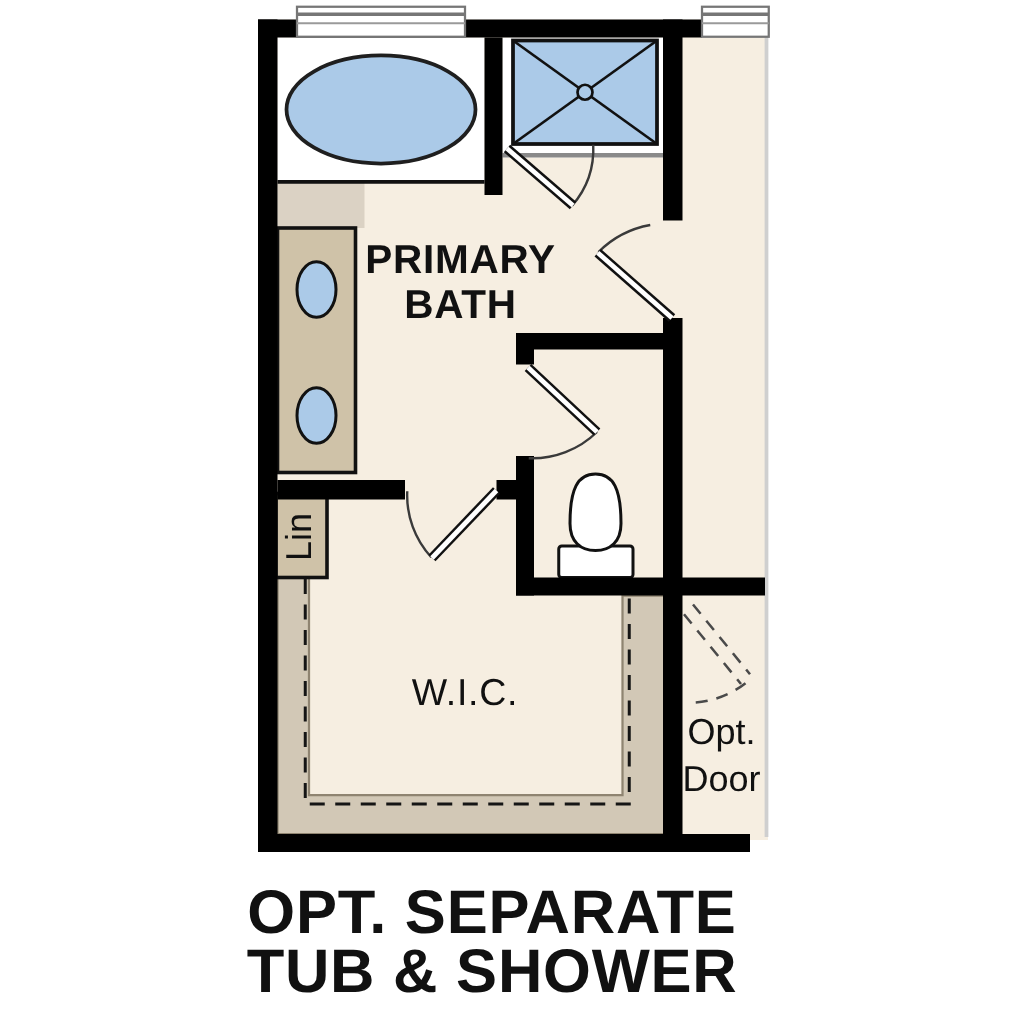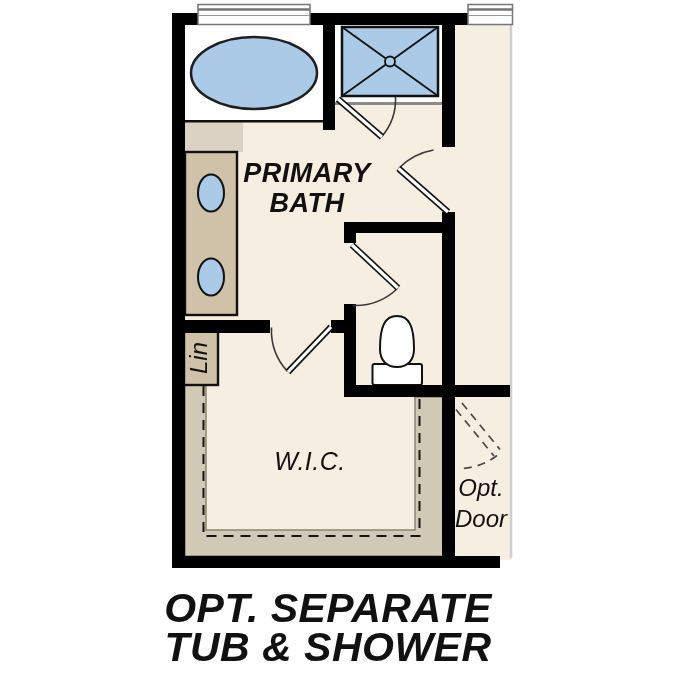--- a/index.html
+++ b/index.html
@@ -1,16 +1,16 @@
 <!DOCTYPE html>
 <html style="--wall: #000000; --floor: #f6eee1; --blue: #abcae8; --tan: #cfc2a8; --shelf: #d2c8b6; --text: #111111;"><head>
 <meta charset="utf-8">
 <style>
   html,body{margin:0;padding:0;background:#ffffff;}
-  .stage{position:relative;width:574px;height:687px;background:#ffffff;overflow:hidden;font-style:italic;}
+  .stage{position:relative;width:574px;height:687px;background:#ffffff;overflow:hidden;}
   svg text{font-family:"Liberation Sans","DejaVu Sans",sans-serif;fill:var(--text,#111111);}
   .room-label{font-size:27px;font-weight:bold;letter-spacing:.5px;}
   .area-label{font-size:25px;letter-spacing:.5px;}
   .small-label{font-size:24px;}
   .caption{font-size:41px;font-weight:bold;letter-spacing:.5px;}
   .wall{fill:var(--wall,#000000);}
   .floorfill{fill:var(--floor,#f6eee1);}
   .fixture-blue{fill:var(--blue,#abcae8);}
   .tanfill{fill:var(--tan,#cfc2a8);}
   .shelffill{fill:var(--shelf,#d2c8b6);}

